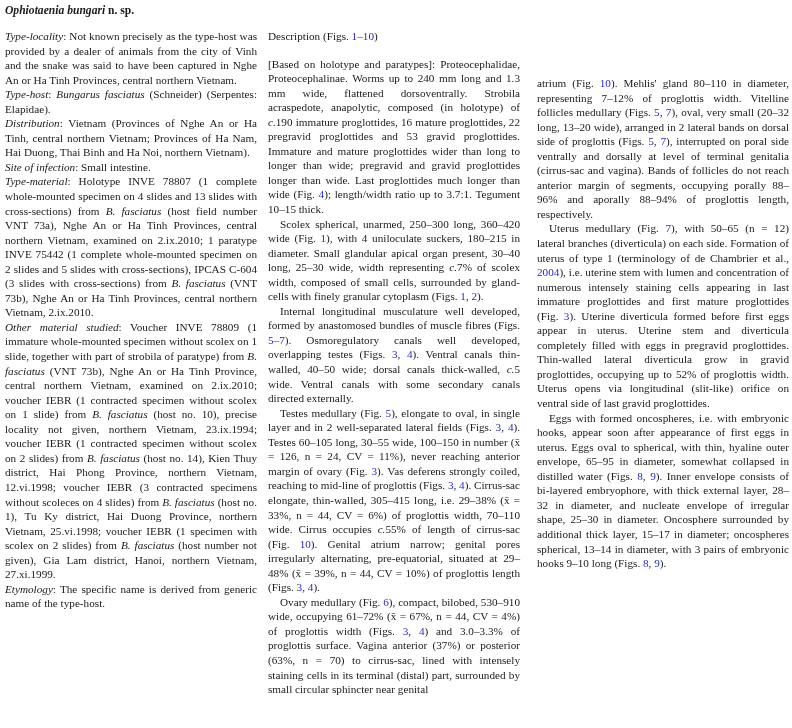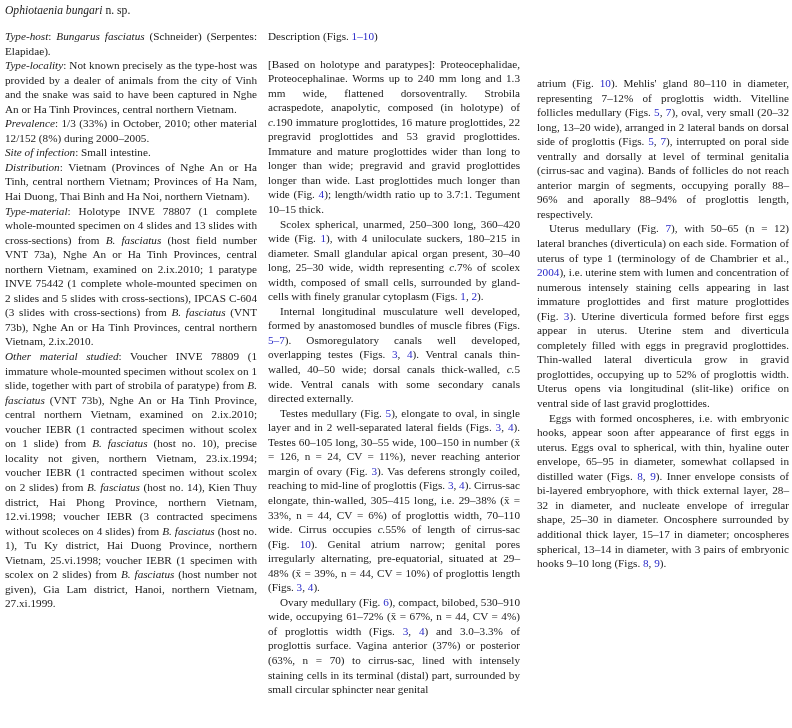--- a/index.html
+++ b/index.html
@@ -3,42 +3,42 @@
 <meta charset="utf-8">
 <style>
   html, body { margin:0; padding:0; background:#ffffff; }
   body { width:792px; height:728px; position:relative; overflow:hidden;
          font-family:"Liberation Serif", "DejaVu Serif", serif; color:#1a1a1a; }
   .col { position:absolute; width:252px; font-size:11.2px; line-height:14.55px;
          text-align:justify; hyphens:manual; }
   #c1 { left:5px; top:29px; }
   #c2 { left:268px; top:29px; }
   #c3 { left:537px; top:76px; }
-  .title { position:absolute; left:5px; top:4px; font-size:11.6px; font-weight:normal; }
+  .title { position:absolute; left:5px; top:4px; font-size:11.6px; font-weight:bold; }
   .title i { font-style:italic; }
   p { margin:0; }
   .field { margin:0; }
   .ind { text-indent:12px; }
   .lab { font-style:italic; }
   .h { margin:0 0 13px 0; text-align:left; }
   a, .ref { color:#2929c8; text-decoration:none; }
 </style>
 </head>
 <body>
 
 <div class="title"><i>Ophiotaenia bungari</i> <span>n. sp.</span></div>
 
 <div class="col" id="c1">
+  <p class="field"><span class="lab">Type-locality</span><span>: Not known precisely as the type-host was provided by a dealer of animals from the city of Vinh and the snake was said to have been captured in Nghe An or Ha Tinh Provinces, central northern Vietnam.</span></p>
   <p class="field"><span class="lab">Type-host</span>: <i>Bungarus fasciatus</i><span> (Schneider) (Serpentes: Elapidae).</span></p>
-  <p class="field"><span class="lab">Type-locality</span><span>: Not known precisely as the type-host was provided by a dealer of animals from the city of Vinh and the snake was said to have been captured in Nghe An or Ha Tinh Provinces, central northern Vietnam.</span></p>
-  <p class="field"><span class="lab">Prevalence</span><span>: 1/3 (33%) in October, 2010; other material 12/152 (8%) during 2000–2005.</span></p>
+  <p class="field"><span class="lab">Distribution</span><span>: Vietnam (Provinces of Nghe An or Ha Tinh, central northern Vietnam; Provinces of Ha Nam, Hai Duong, Thai Binh and Ha Noi, northern Vietnam).</span></p>
   <p class="field"><span class="lab">Site of infection</span><span>: Small intestine.</span></p>
-  <p class="field"><span class="lab">Distribution</span><span>: Vietnam (Provinces of Nghe An or Ha Tinh, central northern Vietnam; Provinces of Ha Nam, Hai Duong, Thai Binh and Ha Noi, northern Vietnam).</span></p>
   <p class="field"><span class="lab">Type-material</span><span>: Holotype INVE 78807 (1 complete whole-mounted specimen on 4 slides and 13 slides with cross-sections) from </span><i>B. fasciatus</i><span> (host field number VNT 73a), Nghe An or Ha Tinh Provinces, central northern Vietnam, examined on 2.ix.2010; 1 paratype INVE 75442 (1 complete whole-mounted specimen on 2 slides and 5 slides with cross-sections), IPCAS C-604 (3 slides with cross-sections) from </span><i>B. fasciatus</i><span> (VNT 73b), Nghe An or Ha Tinh Provinces, central northern Vietnam, 2.ix.2010.</span></p>
   <p class="field"><span class="lab">Other material studied</span><span>: Voucher INVE 78809 (1 immature whole-mounted specimen without scolex on 1 slide, together with part of strobila of paratype) from </span><i>B. fasciatus</i><span> (VNT 73b), Nghe An or Ha Tinh Province, central northern Vietnam, examined on 2.ix.2010; voucher IEBR (1 contracted specimen without scolex on 1 slide) from </span><i>B. fasciatus</i><span> (host no. 10), precise locality not given, northern Vietnam, 23.ix.1994; voucher IEBR (1 contracted specimen without scolex on 2 slides) from </span><i>B. fasciatus</i><span> (host no. 14), Kien Thuy district, Hai Phong Province, northern Vietnam, 12.vi.1998; voucher IEBR (3 contracted specimens without scoleces on 4 slides) from </span><i>B. fasciatus</i><span> (host no. 1), Tu Ky district, Hai Duong Province, northern Vietnam, 25.vi.1998; voucher IEBR (1 specimen with scolex on 2 slides) from </span><i>B. fasciatus</i><span> (host number not given), Gia Lam district, Hanoi, northern Vietnam, 27.xi.1999.</span></p>
+  <p class="field"><span class="lab">Etymology</span><span>: The specific name is derived from generic name of the type-host.</span></p>
 </div>
 
 <div class="col" id="c2">
   <p class="h"><span>Description (Figs. </span><a class="ref">1–10</a><span>)</span></p>
   <p><span>[Based on holotype and paratypes]: Proteocephalidae, Proteocephalinae. Worms up to 240 mm long and 1.3 mm wide, flattened dorsoventrally. Strobila acraspedote, anapolytic, composed (in holotype) of </span><i>c.</i><span>190 immature proglottides, 16 mature proglottides, 22 pregravid proglottides and 53 gravid proglottides. Immature and mature proglottides wider than long to longer than wide; pregravid and gravid proglottides longer than wide. Last proglottides much longer than wide (Fig. </span><a class="ref">4</a><span>); length/width ratio up to 3.7:1. Tegument 10–15 thick.</span></p>
   <p class="ind"><span>Scolex spherical, unarmed, 250–300 long, 360–420 wide (Fig. </span><a class="ref">1</a><span>), with 4 uniloculate suckers, 180–215 in diameter. Small glandular apical organ present, 30–40 long, 25–30 wide, width representing </span><i>c.</i><span>7% of scolex width, composed of small cells, surrounded by gland-cells with finely granular cytoplasm (Figs. </span><a class="ref">1</a>, <a class="ref">2</a><span>).</span></p>
   <p class="ind"><span>Internal longitudinal musculature well developed, formed by anastomosed bundles of muscle fibres (Figs. </span><a class="ref">5–7</a><span>). Osmoregulatory canals well developed, overlapping testes (Figs. </span><a class="ref">3</a>, <a class="ref">4</a><span>). Ventral canals thin-walled, 40–50 wide; dorsal canals thick-walled, </span><i>c.</i><span>5 wide. Ventral canals with some secondary canals directed externally.</span></p>
   <p class="ind"><span>Testes medullary (Fig. </span><a class="ref">5</a><span>), elongate to oval, in single layer and in 2 well-separated lateral fields (Figs. </span><a class="ref">3</a>, <a class="ref">4</a><span>). Testes 60–105 long, 30–55 wide, 100–150 in number (x̄ = 126, n = 24, CV = 11%), never reaching anterior margin of ovary (Fig. </span><a class="ref">3</a><span>). Vas deferens strongly coiled, reaching to mid-line of proglottis (Figs. </span><a class="ref">3</a>, <a class="ref">4</a><span>). Cirrus-sac elongate, thin-walled, 305–415 long, i.e. 29–38% (x̄ = 33%, n = 44, CV = 6%) of proglottis width, 70–110 wide. Cirrus occupies </span><i>c.</i><span>55% of length of cirrus-sac (Fig. </span><a class="ref">10</a><span>). Genital atrium narrow; genital pores irregularly alternating, pre-equatorial, situated at 29–48% (x̄ = 39%, n = 44, CV = 10%) of proglottis length (Figs. </span><a class="ref">3</a>, <a class="ref">4</a><span>).</span></p>
   <p class="ind"><span>Ovary medullary (Fig. </span><a class="ref">6</a><span>), compact, bilobed, 530–910 wide, occupying 61–72% (x̄ = 67%, n = 44, CV = 4%) of proglottis width (Figs. </span><a class="ref">3</a>, <a class="ref">4</a><span>) and 3.0–3.3% of proglottis surface. Vagina anterior (37%) or posterior (63%, n = 70) to cirrus-sac, lined with intensely staining cells in its terminal (distal) part, surrounded by small circular sphincter near genital</span></p>
 </div>

